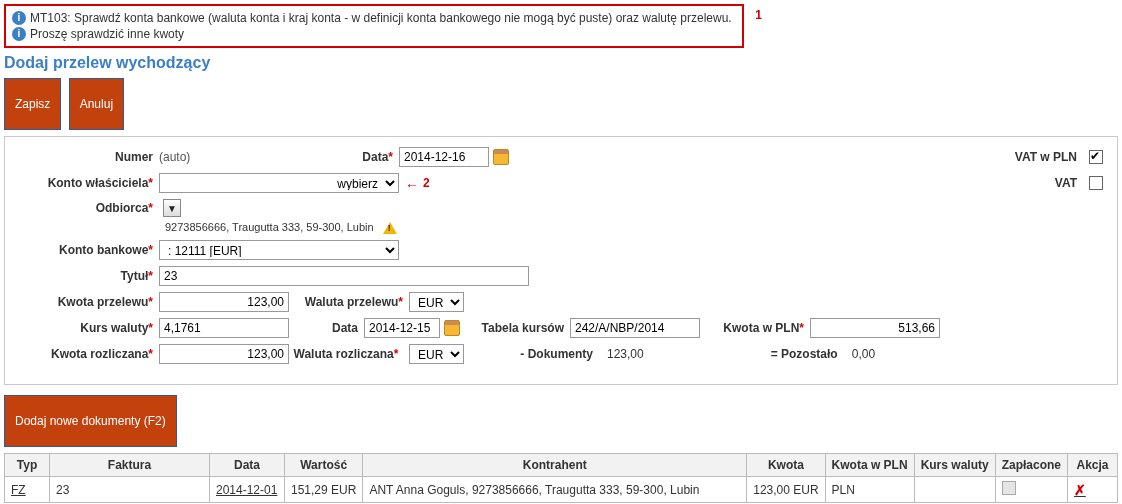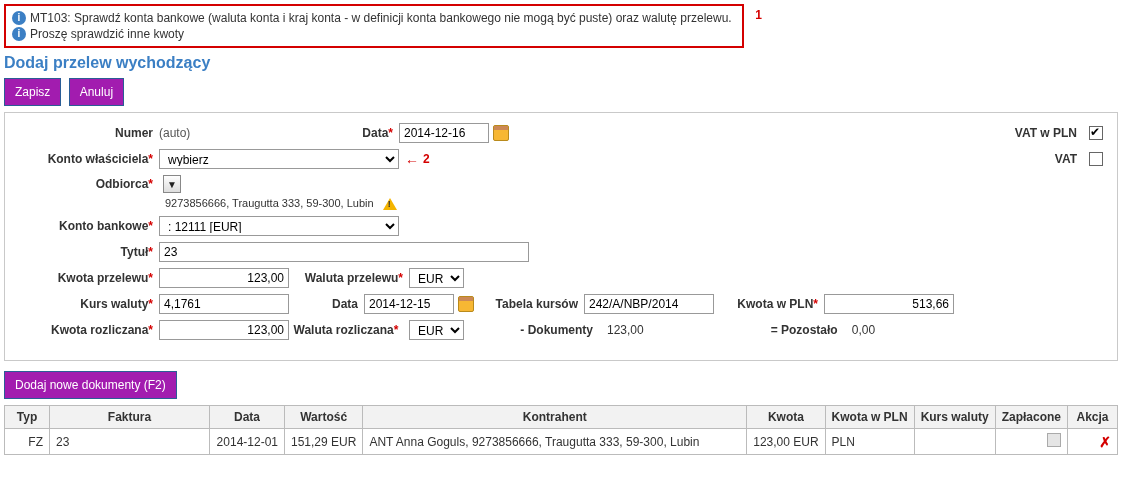--- a/index.html
+++ b/index.html
@@ -47,24 +47,24 @@
     font-size: 12px;
   }
   .page-title {
     color: #3b7fc4;
     font-size: 16px;
     font-weight: bold;
     margin: 6px 0 6px 0;
   }
   .btn {
     display: inline-block;
-    background: #a21caf;
+    background: #c2410c;
     color: #fff;
     border: 1px solid #2a5d96;
-    padding: 6px 10px;
+    padding: 18px 10px;
     font-size: 12px;
     cursor: pointer;
     margin-right: 4px;
   }
   .toolbar { margin-bottom: 6px; }
   .form-panel {
     border: 1px solid #c9c9c9;
     padding: 10px 14px 14px 14px;
     background: #fff;
   }
@@ -172,21 +172,21 @@
     padding: 4px 6px;
     text-align: left;
     white-space: nowrap;
   }
   th {
     background: #f2f2f2;
     font-weight: bold;
     text-align: center;
   }
   td.num { text-align: left; }
-  td.center { text-align: right; }
+  td.center { text-align: left; text-decoration: underline; }
   .x-icon {
     color: #d40000;
     font-weight: bold;
     font-size: 14px;
   }
 </style>
 </head>
 <body>
 
 <div class="notice-box" style="width:740px; position:relative;">
@@ -218,21 +218,21 @@
     <input type="text" style="width: 90px;" value="2014-12-16">
     <span class="cal-icon"></span>
 
     <span class="spacer"></span>
     <span class="lbl" style="font-weight:bold; margin-right:6px;">VAT w PLN</span>
     <span class="checkbox checked"></span>
   </div>
 
   <div class="row">
     <span class="lbl w140"><span>Konto właściciela</span><span class="req">*</span></span>
-    <select style="width:240px;">
+    <select style="width:240px;text-align:right;">
       <option>wybierz</option>
     </select>
     <span class="arrow-red">←</span>
     <span style="color:#d40000; font-weight:bold; margin-left:4px;">2</span>
 
     <span class="spacer"></span>
     <span class="lbl" style="font-weight:bold; margin-right:6px;">VAT</span>
     <span class="checkbox"></span>
   </div>
 
@@ -265,21 +265,21 @@
     <select style="width:55px;">
       <option>EUR</option>
     </select>
   </div>
 
   <div class="row">
     <span class="lbl w140"><span>Kurs waluty</span><span class="req">*</span></span>
     <input type="text" style="width: 130px;" value="4,1761">
 
     <span class="lbl" style="width:75px; font-weight:bold; text-align:right;">Data</span>
-    <input type="text" style="width: 90px;" value="2014-12-15">
+    <input type="text" style="width: 76px;" value="2014-12-15">
     <span class="cal-icon"></span>
 
     <span class="lbl" style="width:110px; font-weight:bold; text-align:right;">Tabela kursów</span>
     <input type="text" style="width: 130px;" value="242/A/NBP/2014">
 
     <span class="lbl" style="width:110px; font-weight:bold; text-align:right;"><span>Kwota w PLN</span><span class="req">*</span></span>
     <input type="text" style="width: 130px; text-align: right;" value="513,66">
   </div>
 
   <div class="row">

